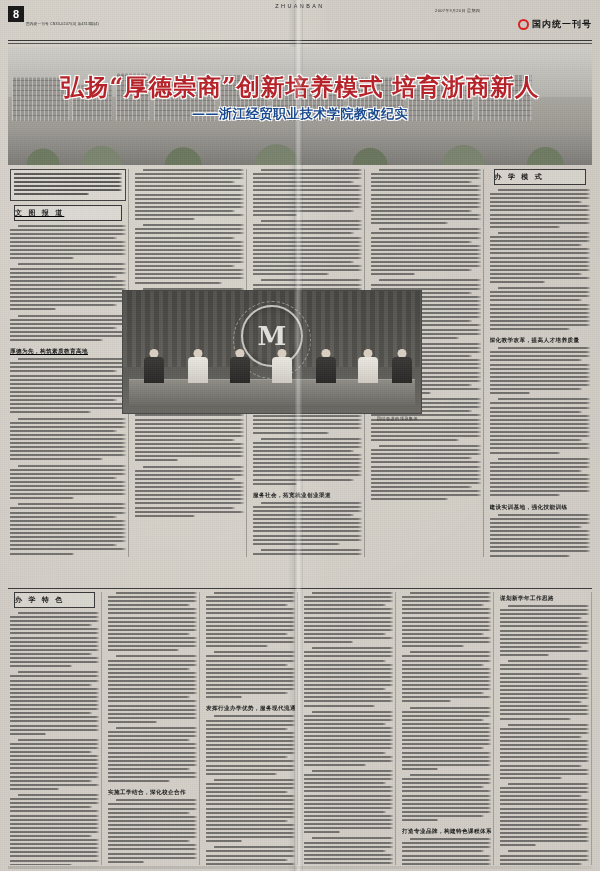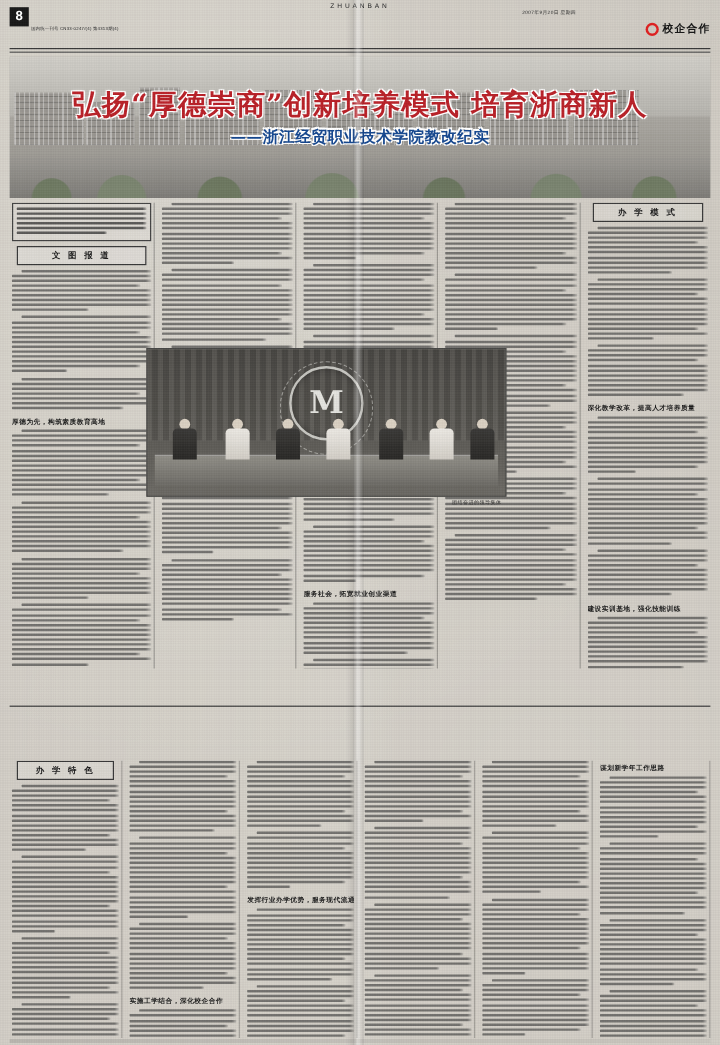--- a/index.html
+++ b/index.html
@@ -144,21 +144,21 @@
     height:388px;
   }
   .col {
     position:relative;
     flex:1 1 0;
     padding:0 2px;
     border-right:.5px solid rgba(0,0,0,.25);
     overflow:hidden;
   }
   .col:last-child { border-right:none; }
-  .col.wide { flex:1.06 1 0; }
+  .col.wide { flex:1.06 1 0;text-decoration:underline; }
   .col.right-col { flex:.92 1 0; }
 
   
   .tl {
     height:2px; margin:0 0 2.1px 0;
     background:linear-gradient(90deg, #3a3a3a 0 96%, rgba(58,58,58,.25) 100%);
     opacity:.62;
     border-radius:.5px;
   }
   .tl.s80 { width:80%; }
@@ -175,21 +175,21 @@
     background:rgba(255,255,255,.12);
   }
   .lede .tl { background:linear-gradient(90deg, #2b2b2b 0 97%, rgba(43,43,43,.3) 100%); opacity:.72; }
   .sub-head {
     font-family:"DejaVu Serif", serif;
     font-size:5.6px; font-weight:bold; color:#1a1a1a;
     letter-spacing:.4px; margin:3px 0 2px 0;
     white-space:nowrap; overflow:hidden;
   }
   .boxed-head {
-    text-align:center;
+    text-align:left;
     font-family:"DejaVu Serif", serif;
     font-size:7px; font-weight:bold; color:#1d1d1d;
     letter-spacing:2px;
     border:.7px solid #3a3a3a;
     padding:2px 0; margin:0 4px 4px 4px;
     background:rgba(255,255,255,.15);
   }
 
   
   .photo-wrap {
@@ -249,21 +249,21 @@
     padding-right:4px;
   }
 
   
   .lower-rule {
     position:absolute; left:8px; right:8px; top:588px; height:0;
     border-top:1px solid #3d3d3d;
   }
   .lower {
     position:absolute; left:8px; right:8px; top:592px; bottom:6px;
-    display:flex; gap:4px;margin-top:42px;
+    display:flex; gap:4px;
   }
   .lower .col { border-right:.5px solid rgba(0,0,0,.22); }
   .bottom-strip {
     position:absolute; left:8px; right:8px; bottom:2px; height:3px;
     background:linear-gradient(90deg, rgba(0,0,0,.25), rgba(0,0,0,.08));
     opacity:.5;
   }
 </style>
 </head>
 <body>
@@ -275,21 +275,21 @@
     <div class="folio-sub">国内统一刊号 CN33-0247/(4)   第4313期(4)</div>
 
     <div class="center-head">
       <div class="py">ZHUANBAN</div>
     </div>
 
     <div class="date-line">2007年9月20日 星期四</div>
 
     <div class="paper-logo">
       <span class="mark"></span>
-      <span class="nm">校企合作</span>
+      <span class="nm">国内统一刊号</span>
     </div>
     <div class="rule-top"></div>
   </div>
 
   <div class="hero">
     <div class="sky"></div>
     <div class="bldg win" style="left:4px;  top:30px; width:58px; height:44px;"></div>
     <div class="bldg win" style="left:64px; top:38px; width:40px; height:36px;"></div>
     <div class="bldg win" style="left:108px;top:26px; width:34px; height:48px;"></div>
     <div class="bldg win" style="left:146px;top:34px; width:62px; height:40px;"></div>

